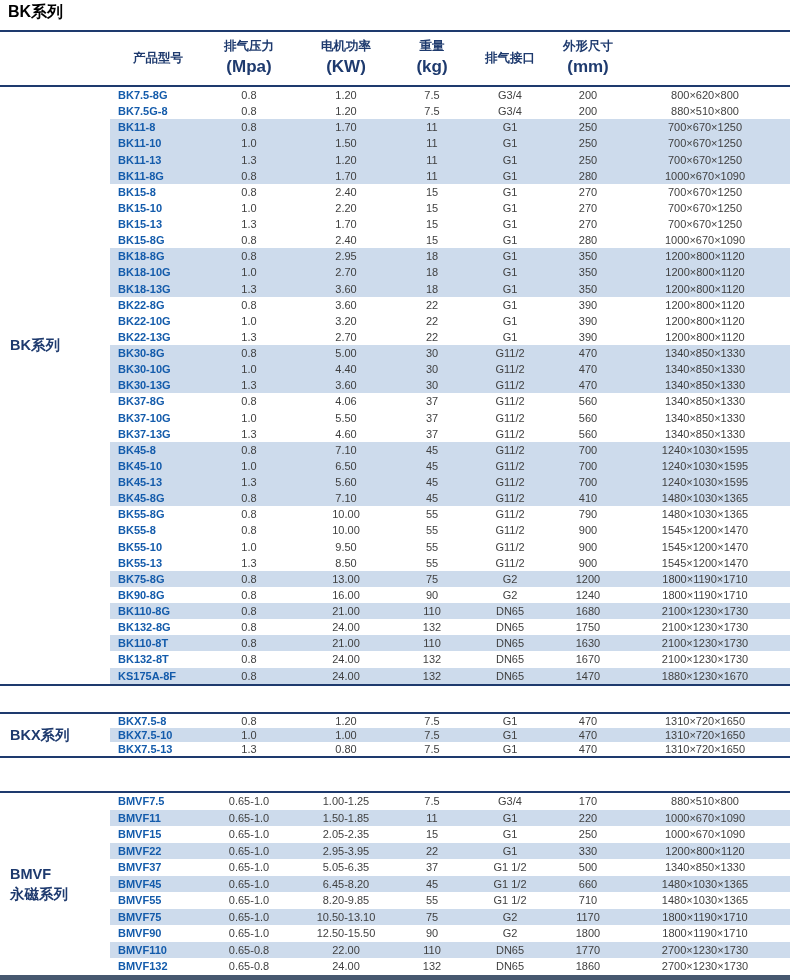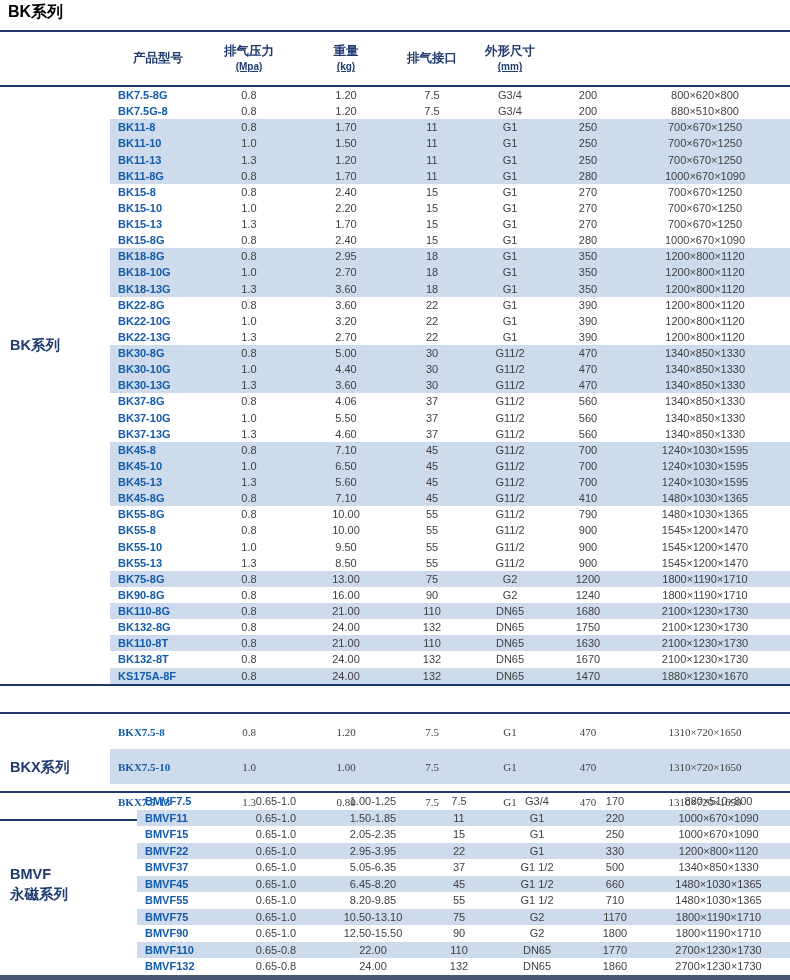--- a/index.html
+++ b/index.html
@@ -29,28 +29,28 @@
   .t2{top:712px;}
   .t3{top:791px;border-bottom:5px solid #475870;}
   .thead{
     display:grid;grid-template-columns:var(--cols);
     height:53px;border-bottom:2px solid var(--navy);
   }
   .hcell{
     display:flex;flex-direction:column;align-items:center;justify-content:center;
     color:var(--navy);font-weight:bold;font-size:12.5px;line-height:1.45;
   }
-  .hcell .unit{font-size:10px;text-decoration:underline;}
+  .hcell .unit{font-size:17px;}
   .rows{display:block;}
   .row{
     display:grid;grid-template-columns:var(--cols);
   }
   .t1 .row{height:16.13px;}
-  .t2 .row{height:35px;font-family:Liberation Serif, serif;}
-  .t3 .row{height:16.5px;margin-left:27px;}
+  .t2 .row{height:14px;}
+  .t3 .row{height:16.5px;}
   .cell{
     display:flex;align-items:center;justify-content:center;
     font-size:11px;color:var(--txt);height:100%;white-space:nowrap;
   }
   .cell.model{
     justify-content:flex-start;padding-left:8px;box-sizing:border-box;
     color:var(--model-blue);font-weight:bold;text-align:center;
   }
   .row.hl .cell:not(.series-spacer){background:var(--hl);}
   .series-label{
@@ -75,20 +75,24 @@
     <div class="hcell"></div>
     <div class="hcell">
       <span>产品型号</span>
       <span class="unit"></span>
     </div>
     <div class="hcell">
       <span>排气压力</span>
       <span class="unit">(Mpa)</span>
     </div>
     <div class="hcell">
+      <span>电机功率</span>
+      <span class="unit">(KW)</span>
+    </div>
+    <div class="hcell">
       <span>重量</span>
       <span class="unit">(kg)</span>
     </div>
     <div class="hcell">
       <span>排气接口</span>
       <span class="unit"></span>
     </div>
     <div class="hcell">
       <span>外形尺寸</span>
       <span class="unit">(mm)</span>

